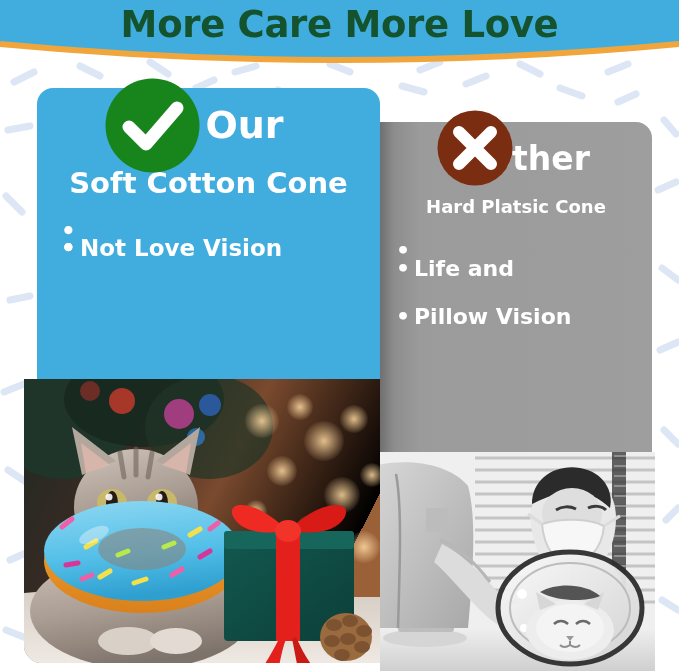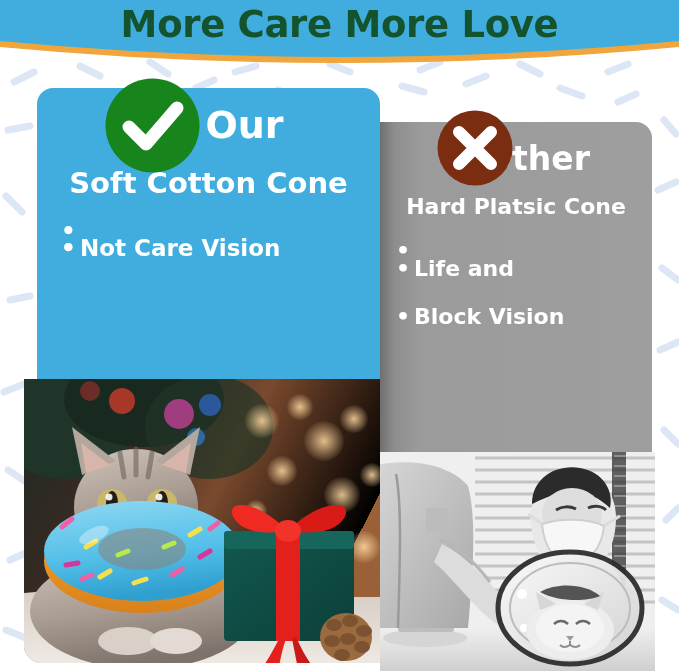--- a/index.html
+++ b/index.html
@@ -77,21 +77,21 @@
     padding-left: 42px;
     font-family: "DejaVu Sans", sans-serif;
   }
   #other-subtitle {
     position: absolute;
     left: 0;
     top: 68px;
     width: 272px;
     text-align: center;
     color: #ffffff;
-    font-size: 22px;
+    font-size: 18px;
     font-weight: bold;
     line-height: 34px;
     font-family: "DejaVu Sans", sans-serif;
   }
   #other-list {
     position: absolute;
     left: 16px;
     top: 114px;
     width: 252px;
     margin: 0;
@@ -273,40 +273,40 @@
     <ul id="other-list">
       <li>
         <span class="bullet">•</span>
       </li>
       <li>
         <span class="bullet">•</span>
         <span>Life and</span>
       </li>
       <li>
         <span class="bullet">•</span>
-        <span>Block Vision</span>
+        <span>Pillow Vision</span>
       </li>
     </ul>
   </div>
 
   <div id="our-panel">
     <div id="our-subtitle">Soft Cotton Cone</div>
     <div id="our-heading-row">
       <span id="our-heading">Our</span>
     </div>
     <ul id="our-list">
       <li>
         <span class="bullet">•</span>
       </li>
       <li>
         <span class="bullet">•</span>
       </li>
       <li>
         <span class="bullet">•</span>
-        <span>Not Care Vision</span>
+        <span>Not Love Vision</span>
       </li>
     </ul>
   </div>
 
   <svg id="check-badge" viewBox="0 0 95 95" xmlns="http://www.w3.org/2000/svg">
     <circle cx="47.5" cy="47.5" r="47" fill="#18851C"></circle>
     <path d="M24 49 L41 66 L72 30" stroke="#ffffff" stroke-width="13" stroke-linecap="round" stroke-linejoin="round" fill="none"></path>
   </svg>
 
   <svg id="x-badge" viewBox="0 0 76 76" xmlns="http://www.w3.org/2000/svg">

